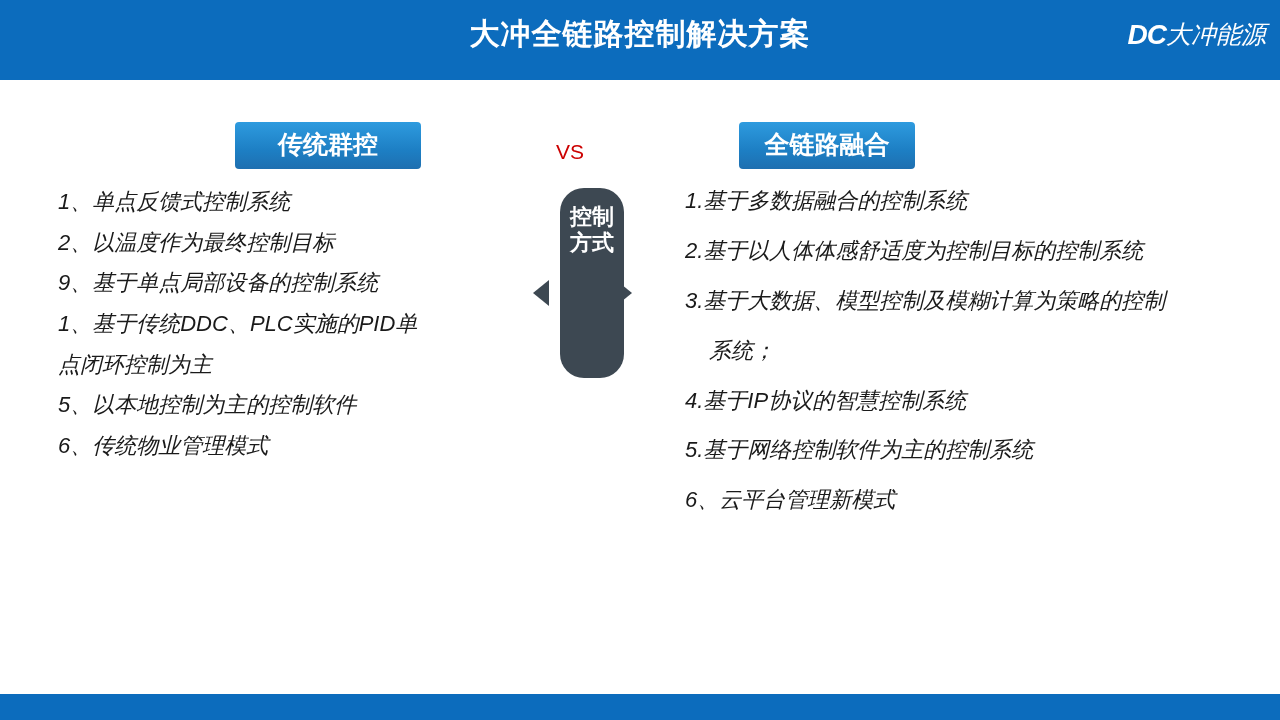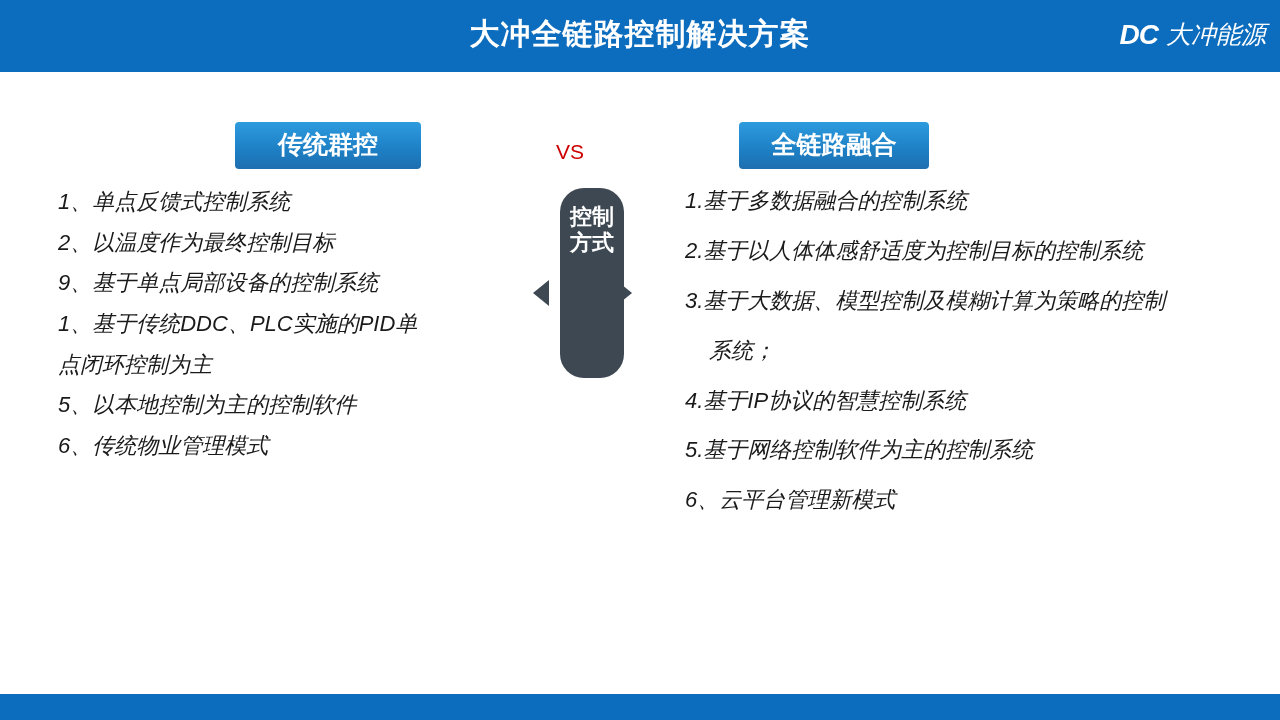--- a/index.html
+++ b/index.html
@@ -13,41 +13,40 @@
     font-family: "Liberation Sans", "DejaVu Sans", sans-serif;
     overflow: hidden;
     position: relative;
   }
 
   
   .header {
     position: absolute;
     top: 0; left: 0;
     width: 1280px;
-    height: 72px;
+    height: 80px;
     background: #0c6cbd;
     box-sizing: border-box;
   }
   .header-title {
     position: absolute;
     left: 0; right: 0;
     top: 14px;
     text-align: center;
     color: #ffffff;
     font-size: 30px;
     font-weight: bold;
     letter-spacing: 1px;
   }
   .logo {
     position: absolute;
     right: 14px;
     top: 18px;
     display: flex;
     align-items: center;
-    gap: 8px;
   }
   .logo-dc {
     color: #ffffff;
     font-size: 28px;
     font-weight: bold;
     font-style: italic;
     letter-spacing: -1px;
   }
   .logo-cn {
     color: #ffffff;
@@ -88,21 +87,21 @@
     left: 200px;
     top: 50px;
     background: linear-gradient(to bottom, #2e9bdf 0%, #1d7fc4 60%, #1e6fb0 100%);
     width: 186px;
     margin-left: 35px;
   }
   .badge-right {
     left: 739px;
     top: 50px;
     background: linear-gradient(to bottom, #2e9bdf 0%, #1d7fc4 60%, #1e6fb0 100%);
-    width: 190px;
+    width: 176px;
   }
 
   .vs-label {
     position: absolute;
     left: 556px;
     top: 68px;
     color: #cc0000;
     font-size: 21px;
   }
 

